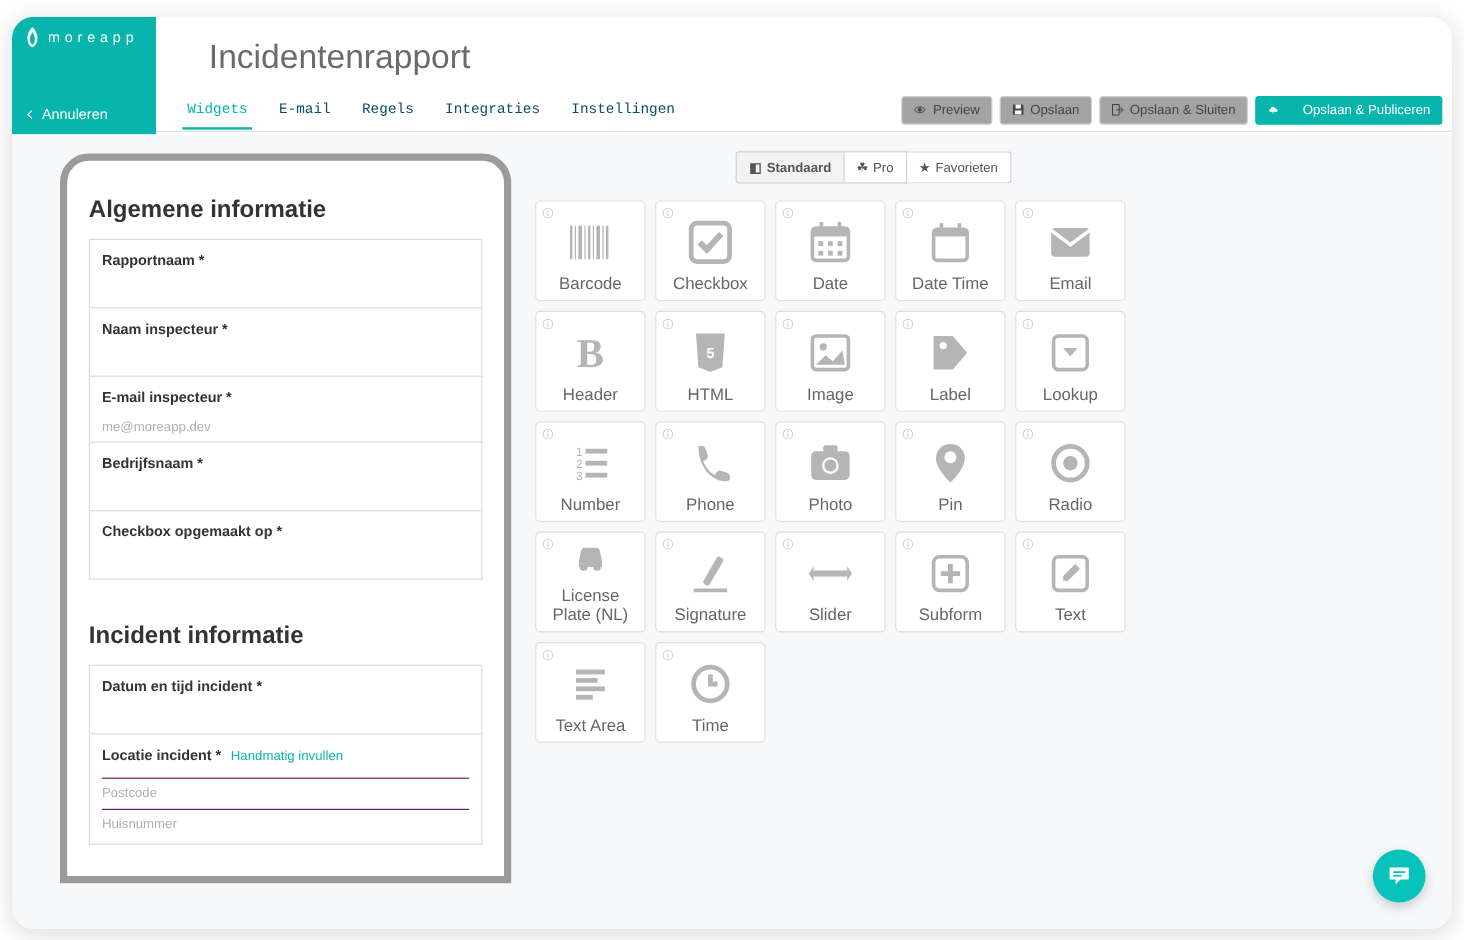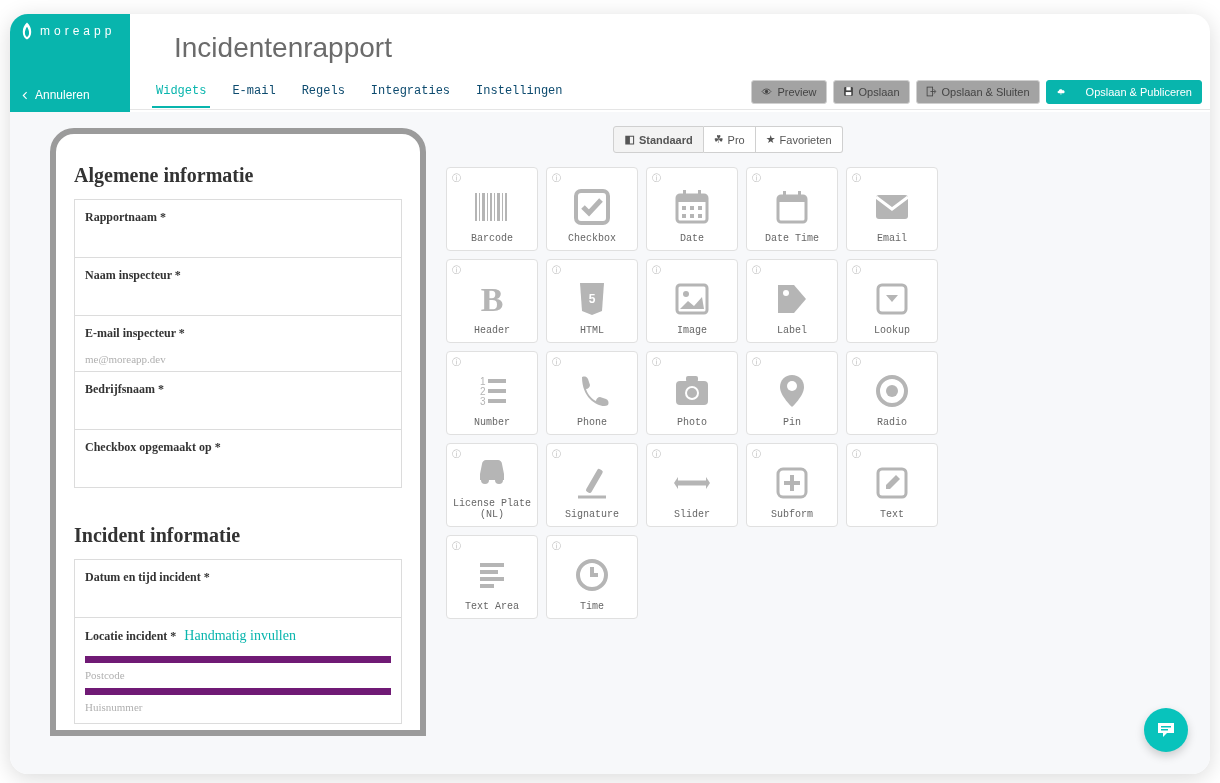--- a/index.html
+++ b/index.html
@@ -15,40 +15,40 @@
     .title { font-size: 28px; color: #6b6b6b; font-weight: 300; }
     .tabs-actions { display: flex; align-items: center; justify-content: space-between; border-bottom: 1px solid #e5e5e5; padding: 0 8px 0 0; height: 36px; }
     .tabs { display: flex; gap: 18px; padding-left: 22px; font-family: Liberation Mono, monospace; }
     .tab { font-size: 12px; color: #0c4a6e; padding: 8px 4px; cursor: pointer; border-bottom: 2px solid transparent; }
     .tab.active { color: #08b5ad; border-bottom-color: #08b5ad; }
     .actions { display: flex; gap: 6px; }
     .btn { font-size: 11px; padding: 5px 9px; border: 1px solid #d0d0d0; background: #a3a3a3; border-radius: 3px; color: #444; display: inline-flex; align-items: center; gap: 5px; cursor: pointer; }
     .btn-primary { background: #08b5ad; color: #fff; border-color: #08b5ad; gap: 19px; }
     .main { flex: 1; display: flex; background: #f7f8fa; overflow: hidden; }
     .preview-col { width: 420px; padding: 16px 4px 0 40px; overflow: hidden; }
-    .phone { background: #fff; border: 6px solid #9b9b9b; border-radius: 24px 24px 0 0; padding: 24px 18px 0; height: 608px; overflow: hidden; font-family: Liberation Serif, serif; }
+    .phone { background: #fff; border: 6px solid #9b9b9b; border-radius: 24px 24px 0 0; padding: 24px 18px 0; height: 608px; overflow: hidden; }
     .section-title { font-size: 20px; font-weight: 700; margin: 6px 0 12px; }
     .field { border: 1px solid #dcdcdc; border-top: none; padding: 10px 10px 6px; }
     .field:first-of-type { border-top: 1px solid #dcdcdc; }
     .field-label { font-size: 12px; font-weight: 700; color: #333; margin-bottom: 12px; display: block; }
     .field-placeholder { font-size: 11px; color: #b0b0b0; }
-    .field-link { color: #08b5ad; font-size: 14px; font-weight: 400; margin-left: 8px; }
-    .subfield { border-top: 7px solid #701a75; padding: 6px 0 4px; margin-top: 3px; }
+    .field-link { color: #08b5ad; font-size: 11px; font-weight: 400; margin-left: 8px; }
+    .subfield { border-top: 1px solid #701a75; padding: 6px 0 4px; margin-top: 3px; }
     .widgets-col { flex: 1; padding: 14px 200px 0 16px; overflow-y: auto; }
     .widget-tabs { display: flex; justify-content: center; gap: 0; margin-bottom: 14px; }
     .wtab { font-size: 11px; padding: 6px 10px; border: 1px solid #d0d0d0; background: #fff; color: #555; display: inline-flex; align-items: center; gap: 4px; cursor: pointer; }
     .wtab:first-child { border-radius: 3px 0 0 3px; }
     .wtab:last-child { border-radius: 0 3px 3px 0; }
     .wtab.active { background: #f3f3f3; font-weight: 600; }
     .wtab + .wtab { border-left: none; }
     .grid { display: grid; grid-template-columns: repeat(5, 92px); gap: 8px; }
     .widget { background: #fff; border: 1px solid #e0e0e0; border-radius: 4px; height: 84px; display: flex; flex-direction: column; align-items: center; justify-content: flex-end; padding: 6px 4px; position: relative; cursor: grab; }
     .widget .info { position: absolute; top: 4px; left: 5px; color: #bbb; font-size: 9px; }
     .widget svg { width: 40px; height: 40px; fill: #b5b5b5; }
-    .widget-label { font-size: 10px; color: #666; margin-top: 6px; text-align: center; font-family: Liberation Mono, monospace; }
+    .widget-label { font-size: 14px; color: #666; margin-top: 6px; text-align: center; }
     .chat-fab { position: absolute; right: 22px; bottom: 22px; width: 44px; height: 44px; background: #08c3bc; border-radius: 50%; display: flex; align-items: center; justify-content: center; box-shadow: 0 4px 10px rgba(0,0,0,0.18); cursor: pointer; }
     .chat-fab svg { width: 20px; height: 20px; fill: #fff; }
     .icon-s { width: 11px; height: 11px; fill: currentColor; flex-shrink: 0; }
   </style>
 </head>
 <body>
 
 <svg width="0" height="0" style="position:absolute">
   <defs>
     <g id="i-barcode">

